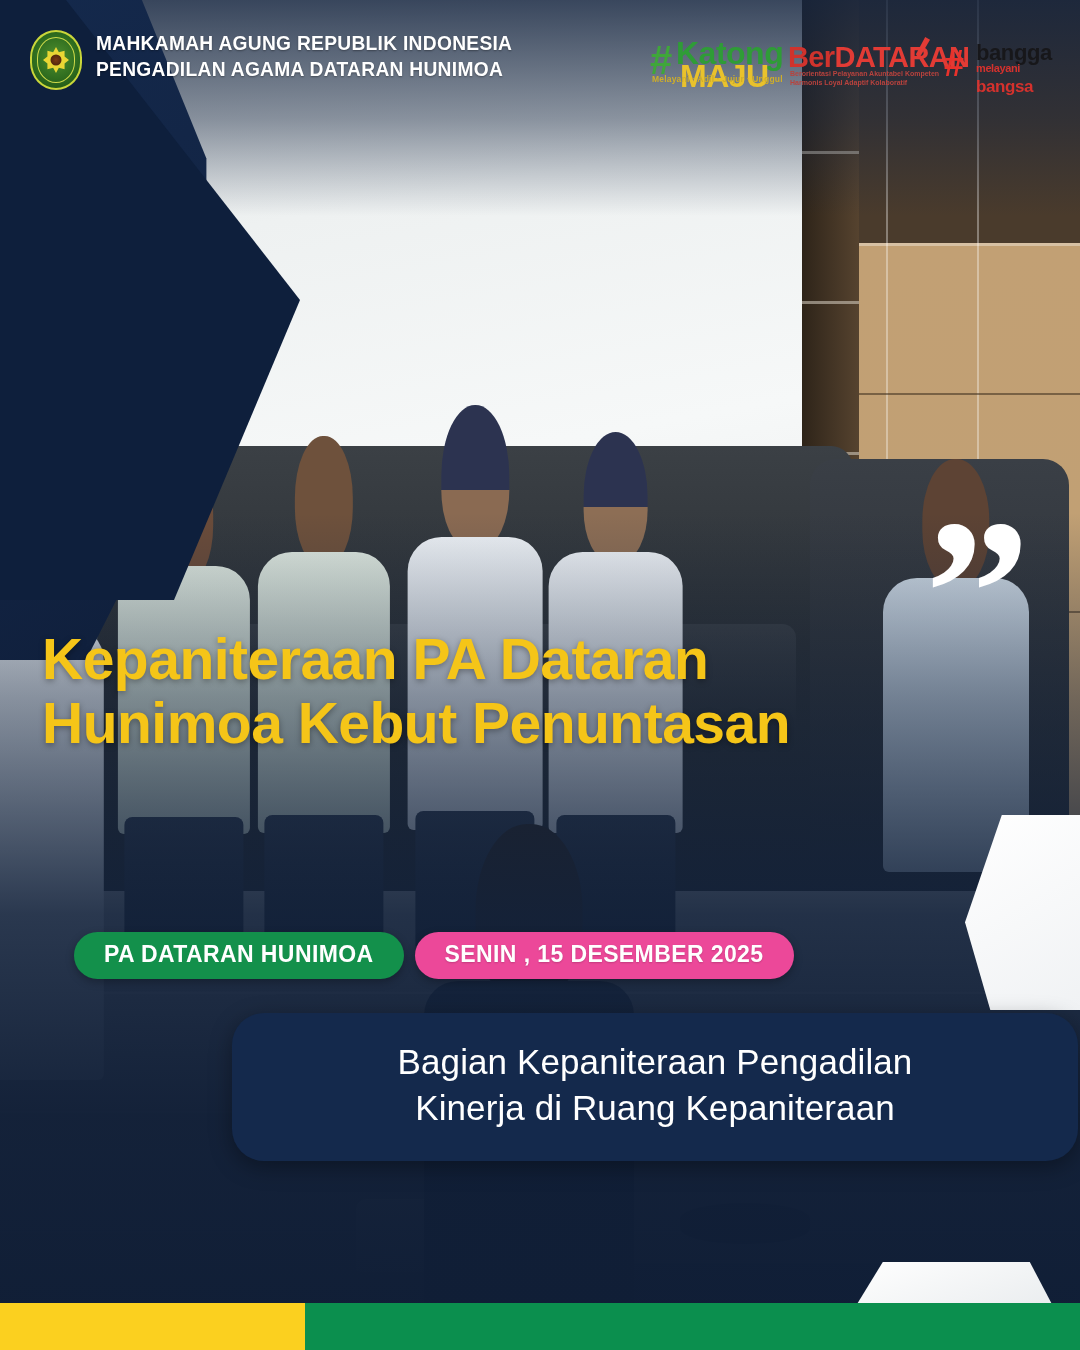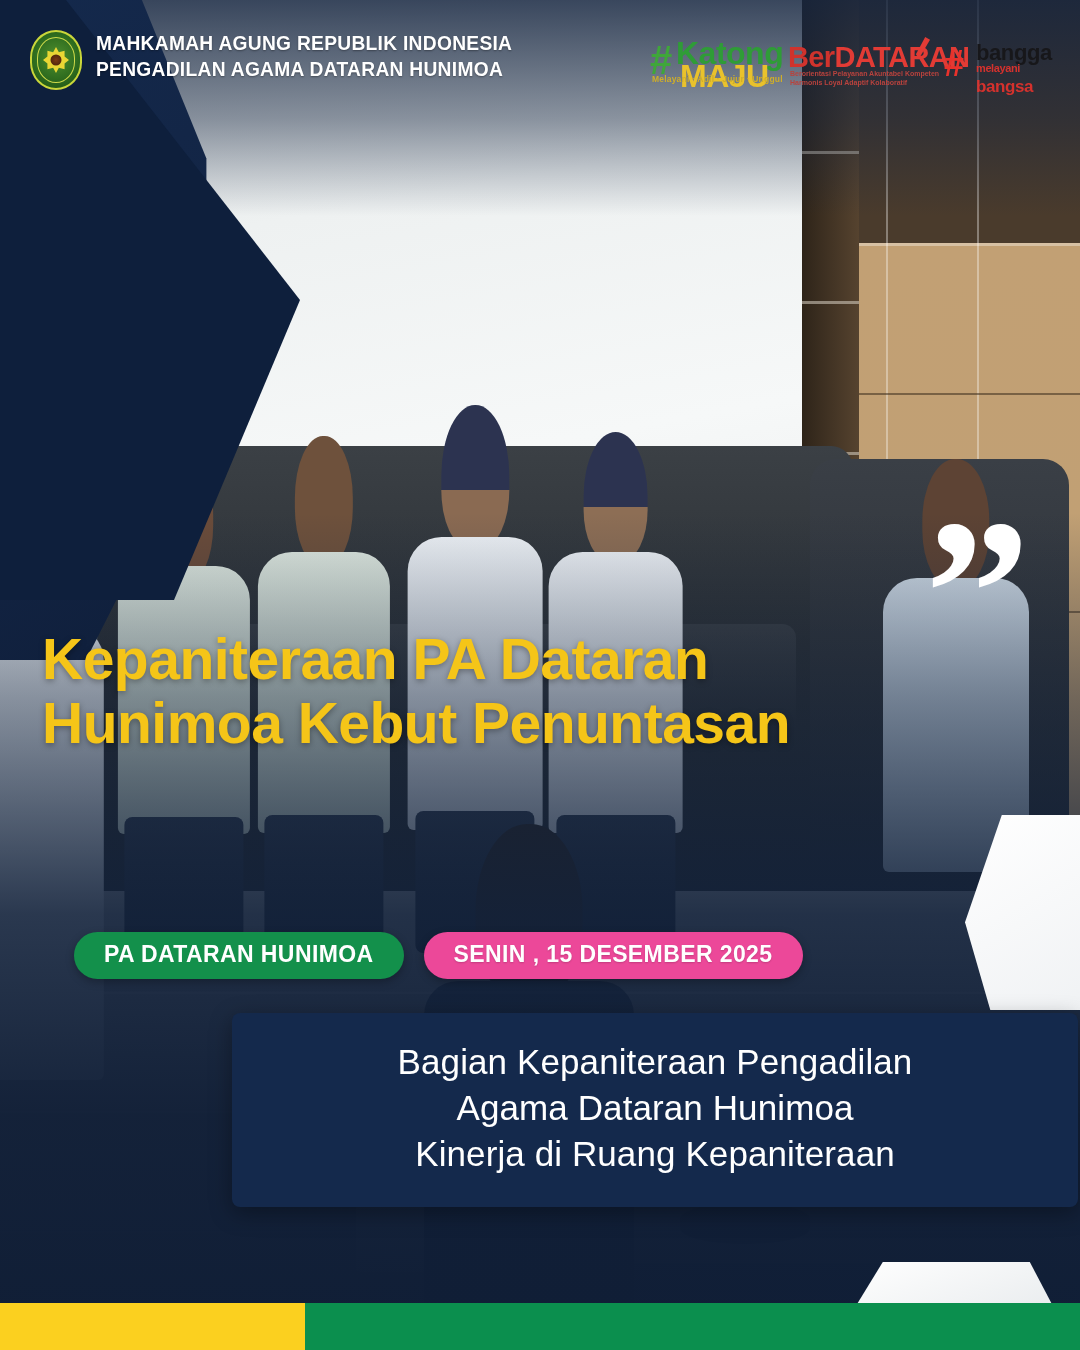--- a/index.html
+++ b/index.html
@@ -243,36 +243,36 @@
     position:absolute; left:42px; top:628px; width:860px;
     color:#f5c518; font-size:57px; font-weight:bold; line-height:1.12;
     letter-spacing:-.5px;
     text-shadow:0 2px 6px rgba(0,0,0,.35);
   }
   .title .ln{ display:block; white-space:nowrap; }
 
   
   .badges{
     position:absolute; left:74px; top:932px;
-    display:flex; align-items:center; gap:20px;
+    display:flex; align-items:center; gap:11px;
   }
   .badge{
     border-radius:26px; padding:11px 30px 13px;
     font-size:23px; font-weight:bold; letter-spacing:.4px; line-height:1;
     box-shadow:0 3px 8px rgba(0,0,0,.28);
     white-space:nowrap;
   }
   .badge.green{ background:#13904b; color:#ffffff; }
   .badge.yellow{ background:#ec4899; color:#ffffff; text-shadow:0 1px 2px rgba(0,0,0,.18); }
 
   
   .descbox{
     position:absolute; left:232px; top:1013px; width:846px;
     background:#14294c;
-    border-radius:8px;
+    border-radius:32px;
     padding:26px 30px 30px;
     box-shadow:0 6px 22px rgba(0,0,0,.35);
   }
   .descbox p{
     color:#ffffff; font-size:35px; line-height:1.31; text-align:center;
     font-weight:400; letter-spacing:.1px;
   }
   .descbox p span{ display:block; white-space:nowrap; }
 
   
@@ -413,21 +413,20 @@
   </div>
 
   <div class="badges">
     <div class="badge green">PA DATARAN HUNIMOA</div>
     <div class="badge yellow">SENIN , 15 DESEMBER 2025</div>
   </div>
 
   <div class="descbox">
     <p>
       <span>Bagian Kepaniteraan Pengadilan</span>
-      <span>Agama Dataran Hunimoa</span>
       <span>Kinerja di Ruang Kepaniteraan</span>
     </p>
   </div>
 
   <div class="bar yellow"></div>
   <div class="bar green"></div>
 
 </div>
 
 </body></html>

